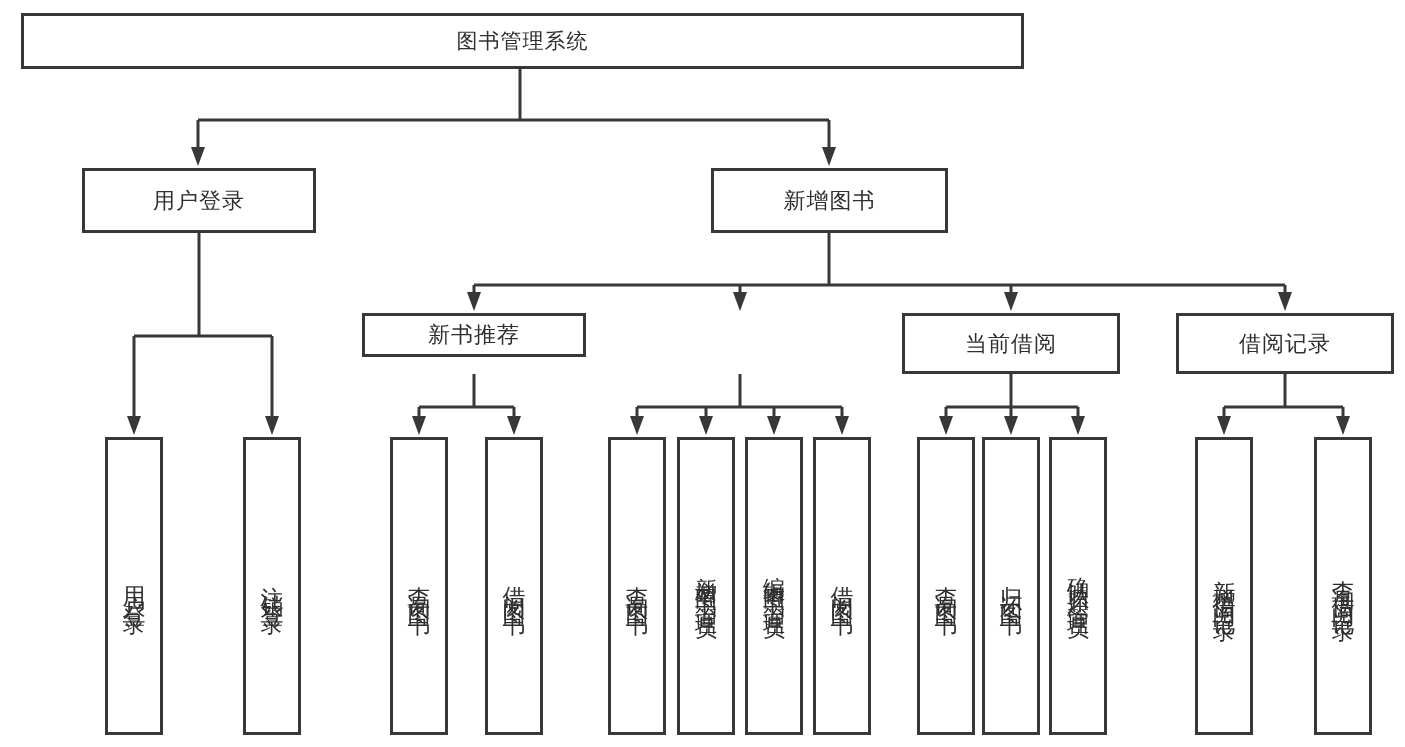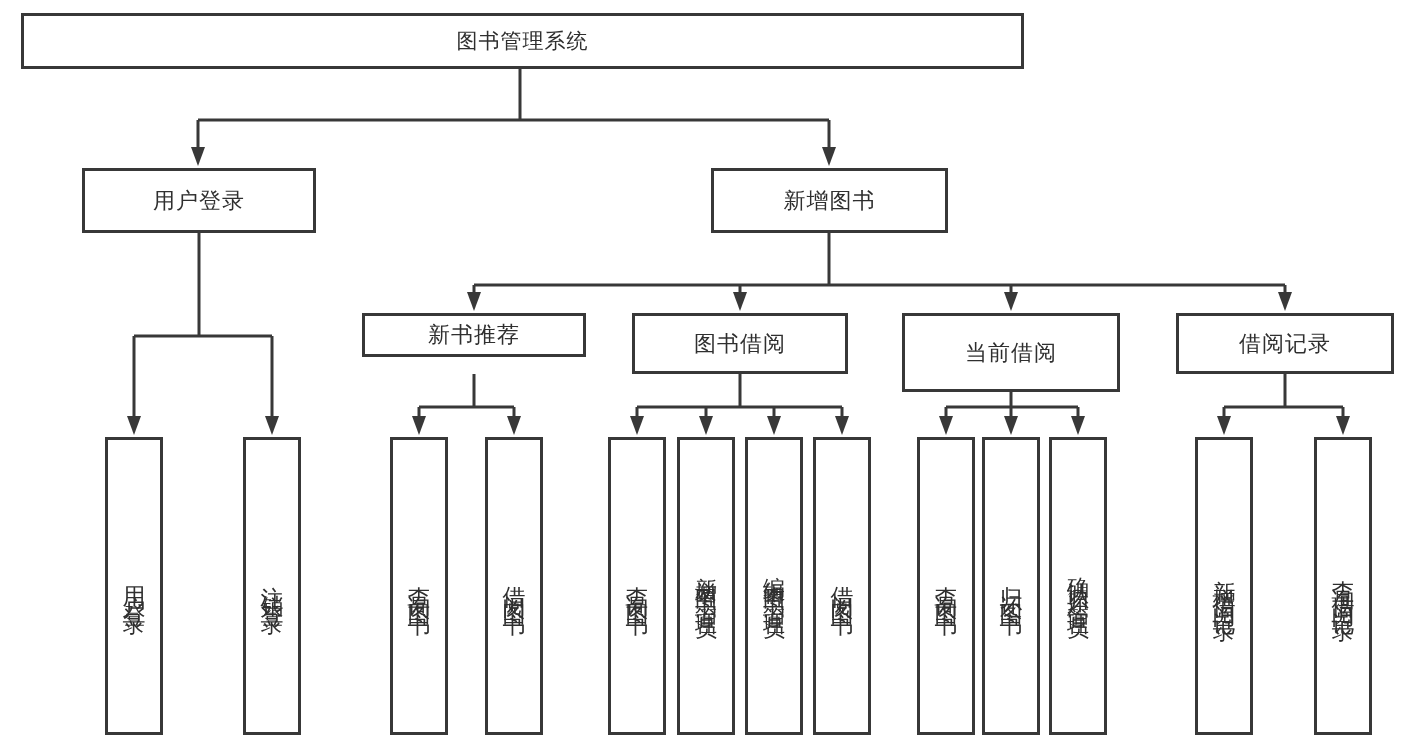--- a/index.html
+++ b/index.html
@@ -87,24 +87,21 @@
   <div class="node branch-box" style="left:82px;top:168px;width:234px;height:65px">
     <span class="lbl">用户登录</span>
   </div>
   <div class="node branch-box" style="left:711px;top:168px;width:237px;height:65px">
     <span class="lbl">新增图书</span>
   </div>
 
   <div class="node branch-box" style="left:362px;top:313px;width:224px;height:44px">
     <span class="lbl">新书推荐</span>
   </div>
-  <div class="node branch-box" style="left:632px;top:313px;width:216px;height:61px">
-    <span class="lbl">图书借阅</span>
-  </div>
-  <div class="node branch-box" style="left:902px;top:313px;width:218px;height:79px">
+  <div class="node branch-box" style="left:902px;top:313px;width:218px;height:61px">
     <span class="lbl">当前借阅</span>
   </div>
   <div class="node branch-box" style="left:1176px;top:313px;width:218px;height:61px">
     <span class="lbl">借阅记录</span>
   </div>
 
   <div class="node leaf-box" style="left:105px;top:437px;width:58px;height:298px">
     <span class="vtext">用户登录</span>
   </div>
   <div class="node leaf-box" style="left:243px;top:437px;width:58px;height:298px">

